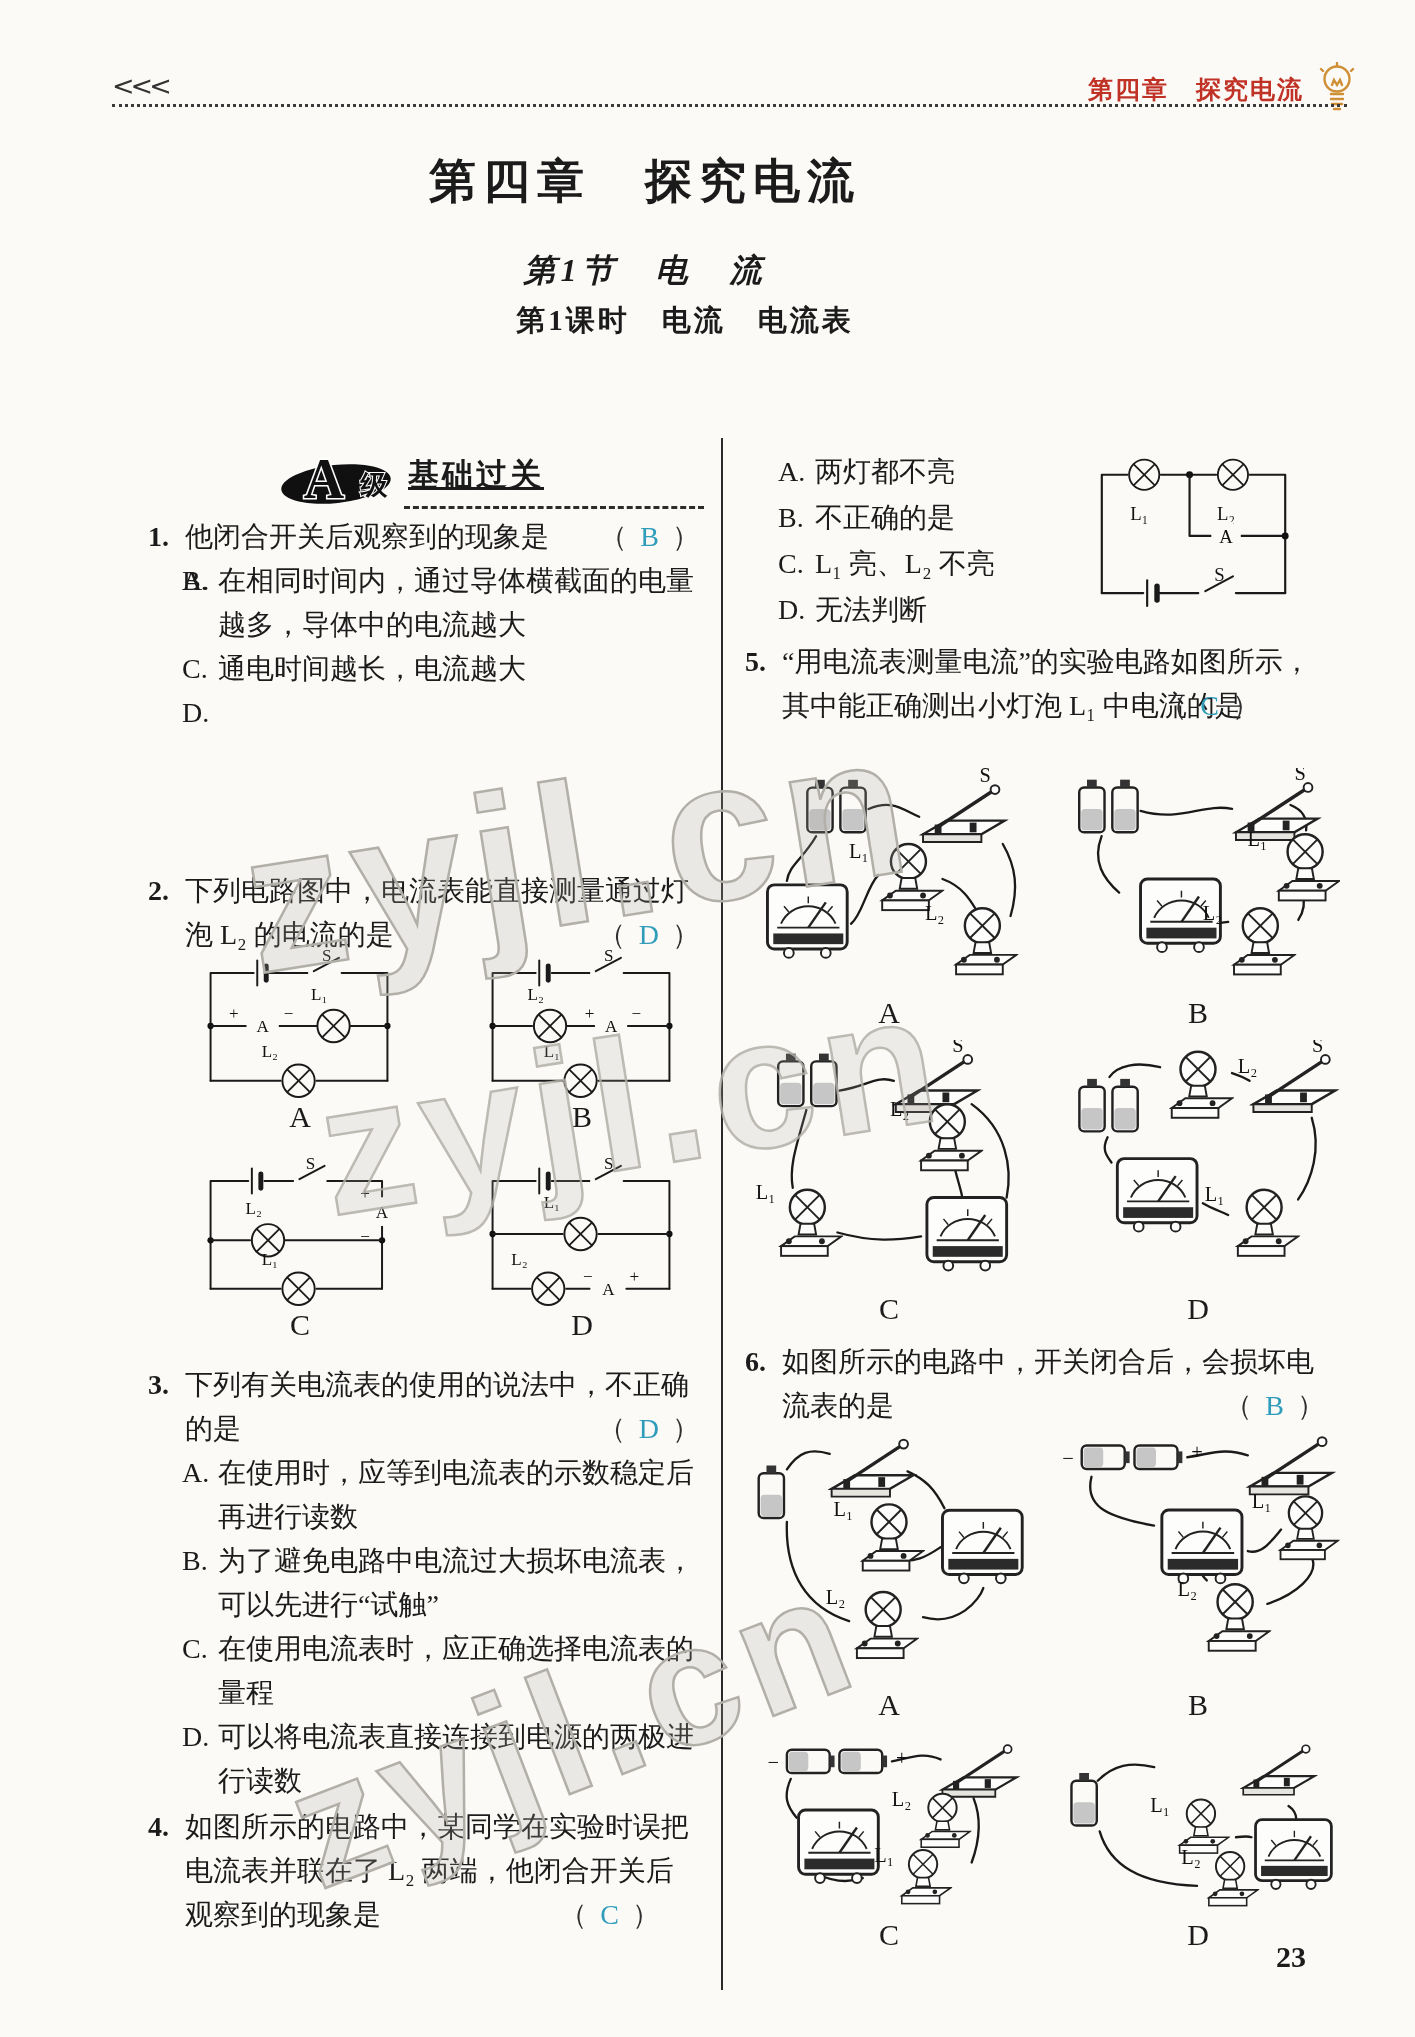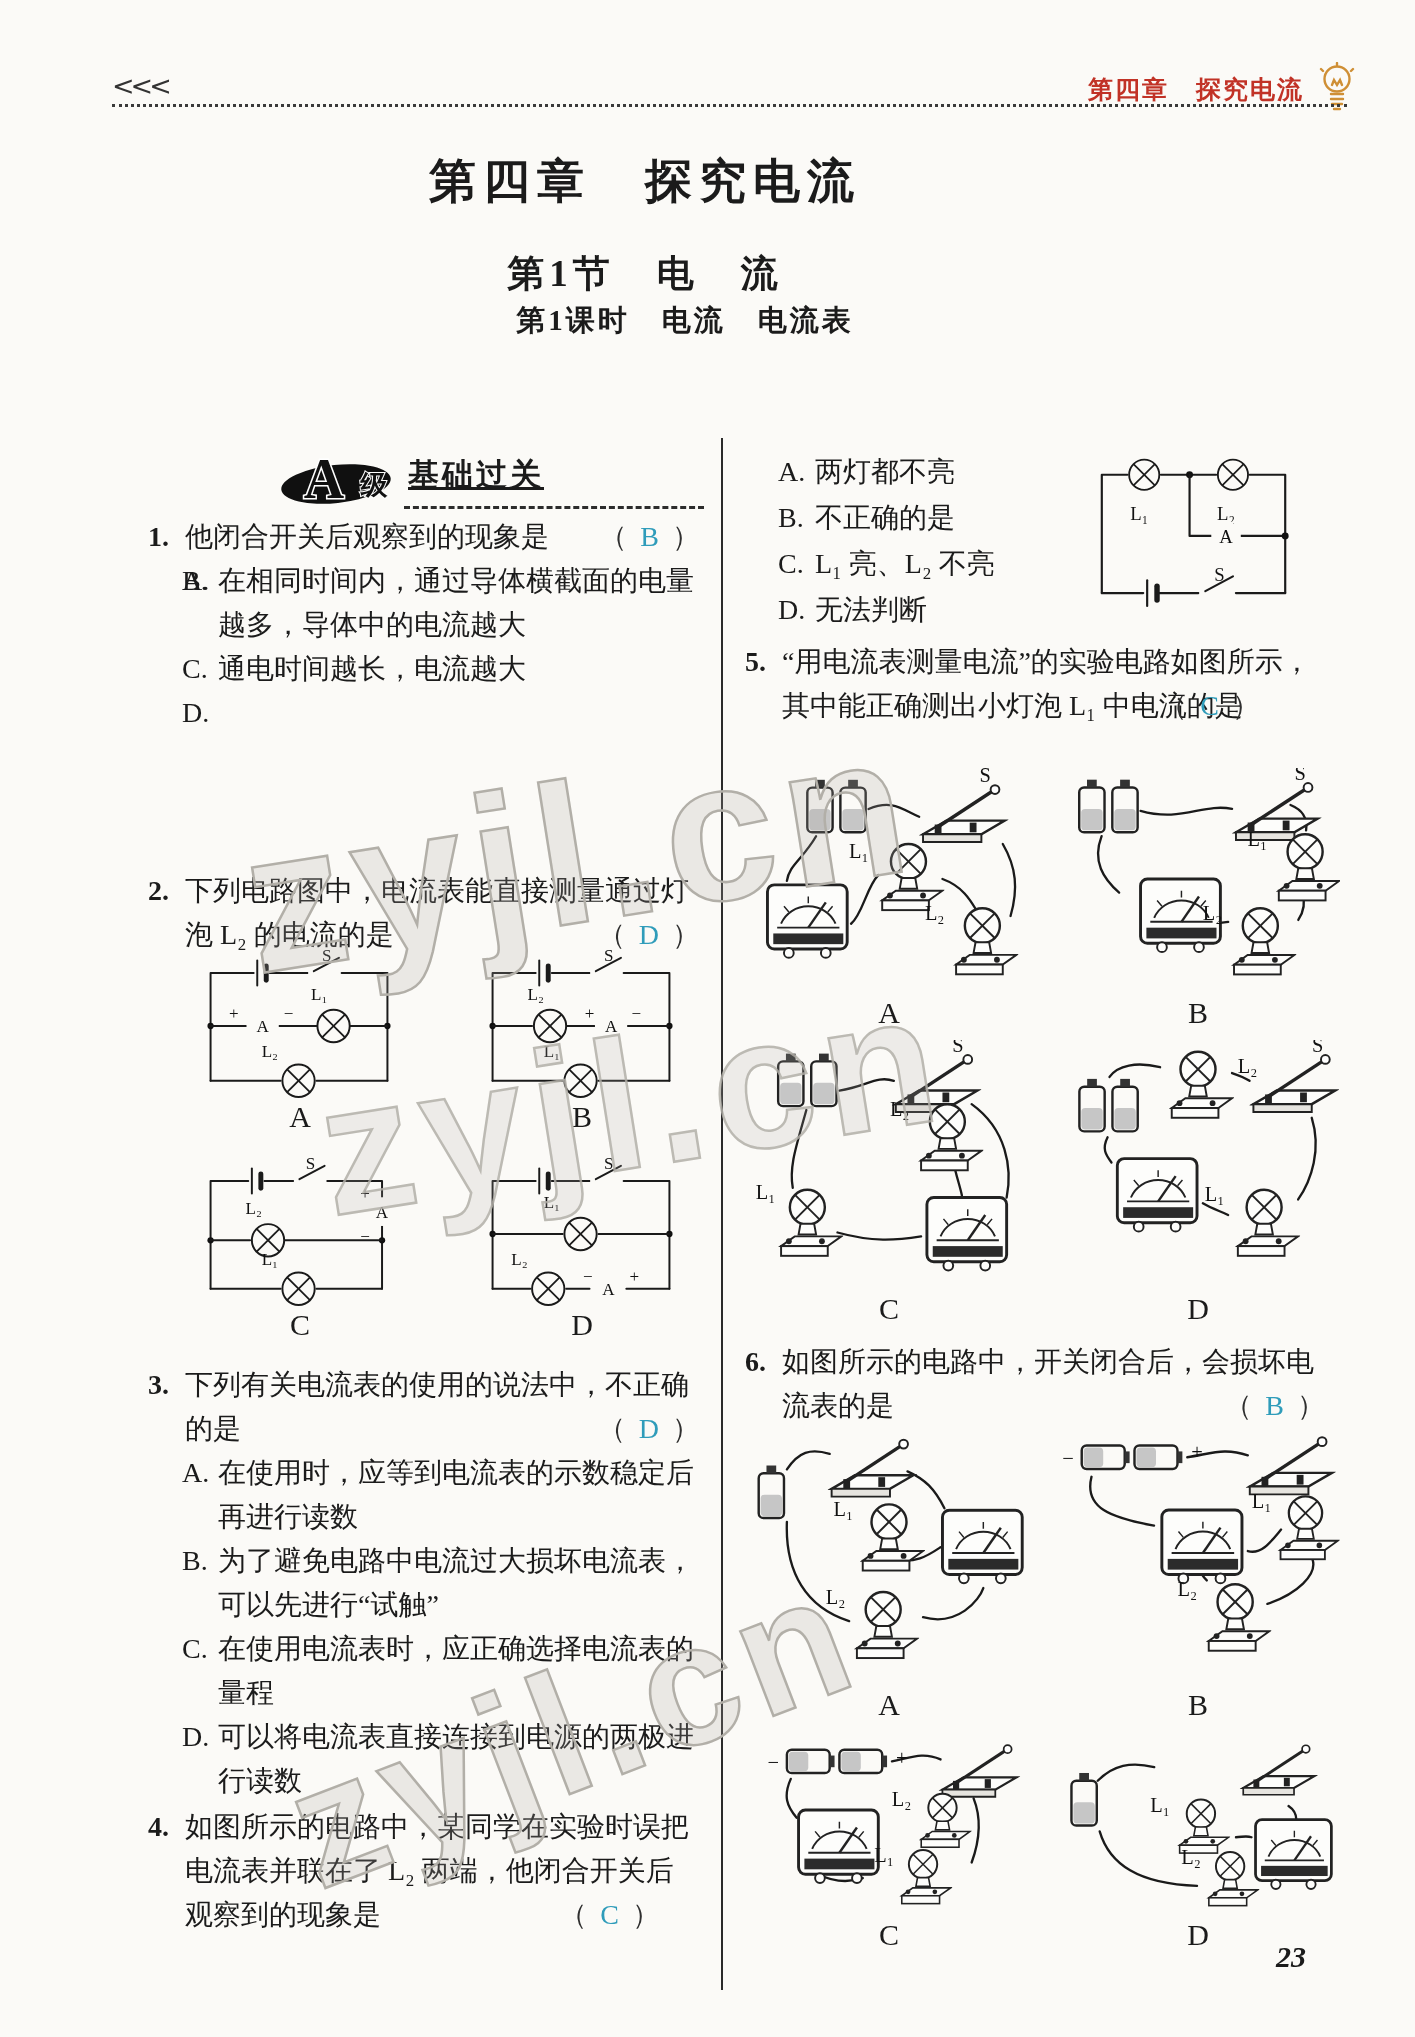--- a/index.html
+++ b/index.html
@@ -7,21 +7,21 @@
         font-family:"Liberation Serif","DejaVu Serif",serif;color:#1b1b1b;}
   .abs{position:absolute;}
   
   #back-arrows{left:112px;top:70px;font-size:27px;letter-spacing:-4px;color:#333;font-family:"DejaVu Sans",sans-serif;}
   #header-right{left:990px;top:62px;width:370px;display:flex;align-items:center;justify-content:flex-end;gap:10px;}
   #header-chapter{color:#c13226;font-weight:bold;font-size:25px;letter-spacing:2px;}
   #dotted-rule{left:112px;top:104px;width:1235px;height:0;border-top:3px dotted #3a3a3a;}
   
   .center-title{left:0;width:1290px;text-align:center;font-weight:bold;}
   #chapter-title{top:150px;font-size:47px;letter-spacing:7px;}
-  #section-title{top:249px;font-size:37px;letter-spacing:5px;}
+  #section-title{top:249px;font-size:32px;letter-spacing:5px;font-style:italic;}
   #lesson-title{top:301px;font-size:29px;letter-spacing:3px;margin-left:40px;}
   
   #badge-label{left:408px;top:454px;font-size:31px;font-weight:bold;letter-spacing:3px;text-decoration:underline;}
   #badge-dash{left:404px;top:506px;width:300px;height:0;border-top:3px dashed #2c2c2c;}
   
   #column-divider{left:721px;top:438px;height:1552px;width:0;border-left:2px solid #2a2a2a;}
   
   .q{position:absolute;font-size:28px;line-height:44px;}
   .stem-row{position:relative;padding-left:37px;}
   .qnum{position:absolute;left:0;top:0;font-weight:bold;}
@@ -32,21 +32,21 @@
   .opt .olab{position:absolute;left:34px;}
   .opt2{position:relative;padding-left:70px;line-height:46px;}
   .opt2 .olab{position:absolute;left:33px;}
   
   .fig{position:absolute;}
   .fig path,.fig line{fill:none;stroke:#1a1a1a;stroke-width:2.2;stroke-linecap:round;}
   .wire path{stroke-width:2.4;}
   .flab{font:19px "Liberation Serif","DejaVu Serif",serif;fill:#111;}
   .flab2{font:21px "Liberation Serif","DejaVu Serif",serif;fill:#111;}
   .figletter{position:absolute;text-align:center;font-size:30px;}
-  #page-number{left:1276px;top:1940px;font-size:30px;font-weight:bold;font-style:italic;}
+  #page-number{left:1276px;top:1940px;font-size:30px;font-weight:bold;}
   
   .wm{position:absolute;font-family:"Liberation Sans","DejaVu Sans",sans-serif;font-weight:bold;
       color:rgba(172,169,162,0.22);-webkit-text-stroke:2.5px #b2afa8;letter-spacing:9px;
       pointer-events:none;z-index:9;transform-origin:left top;white-space:nowrap;}
   #wm1{left:228px;top:792px;font-size:200px;transform:rotate(-9deg);}
   #wm2{left:305px;top:1048px;font-size:185px;transform:rotate(-9deg);opacity:.85;}
   #wm3{left:262px;top:1742px;font-size:172px;transform:rotate(-21deg);}
 </style>
 </head>
 <body>

